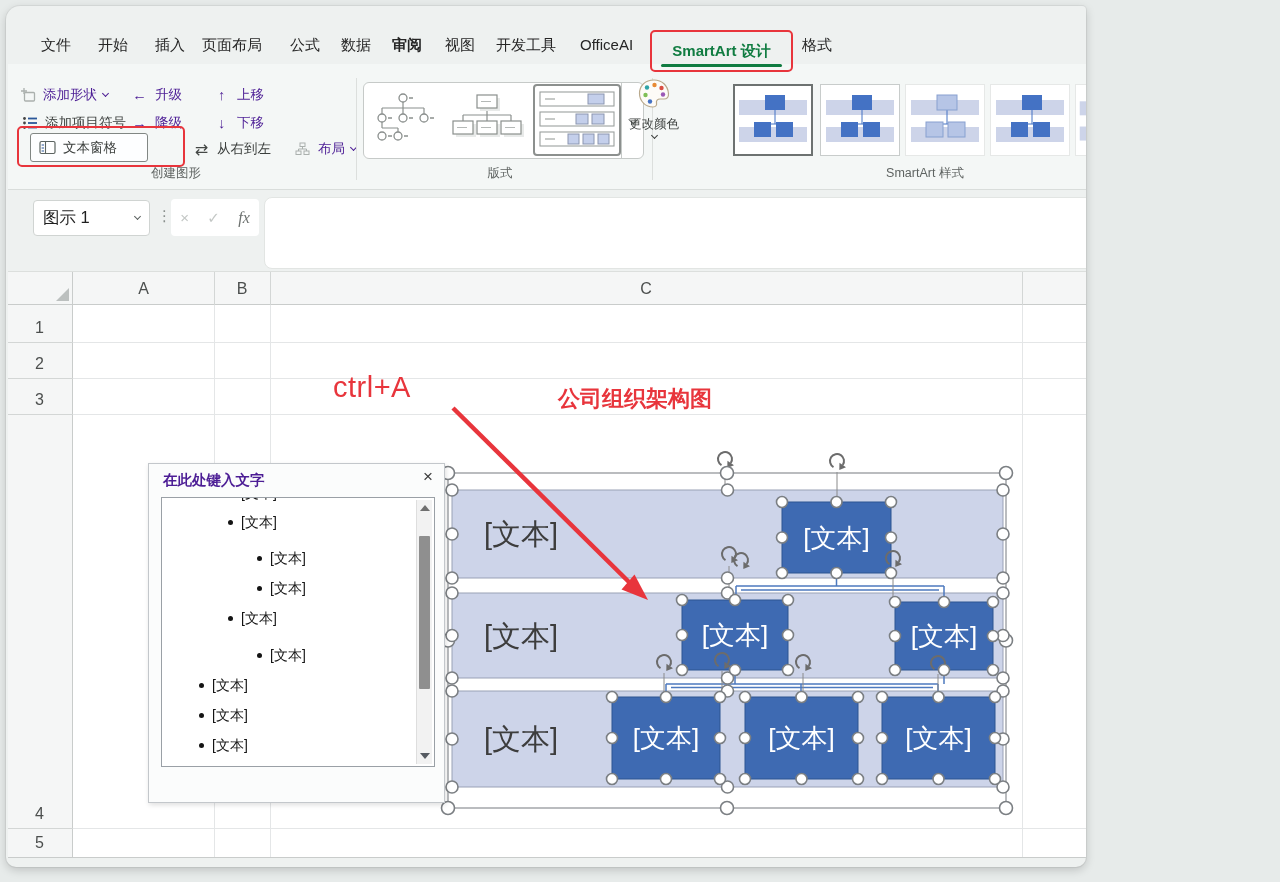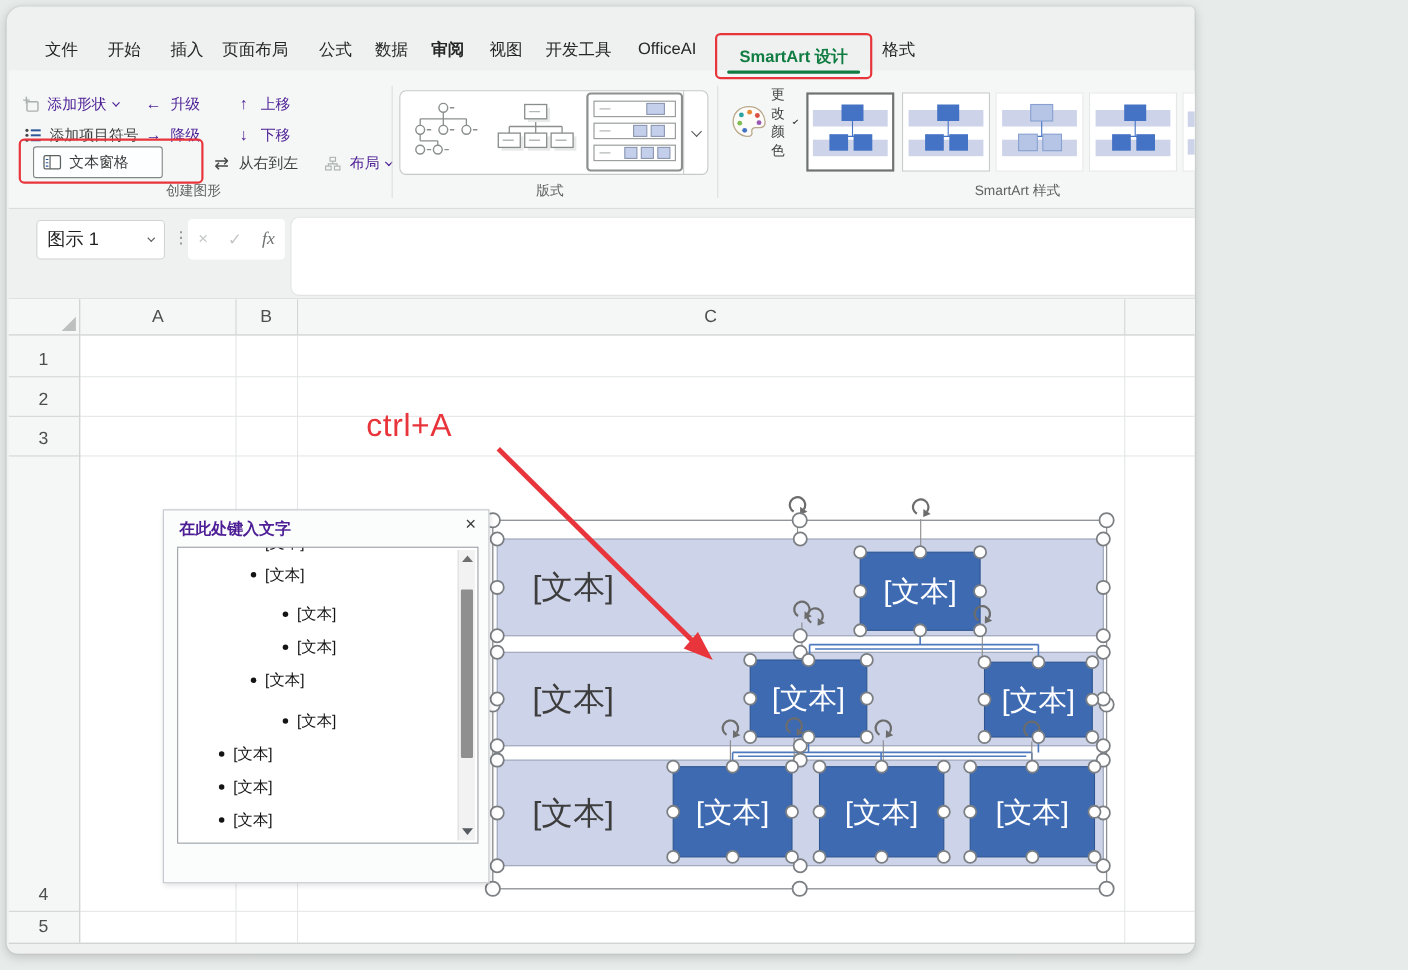--- a/index.html
+++ b/index.html
@@ -28,21 +28,21 @@
 .rbtn.dis{color:#4c1d95;cursor:default;text-align:right;}
 .ic{width:19px;display:flex;align-items:center;justify-content:center;font-size:14.5px;}
 .chev{display:inline-block;width:6.5px;height:6.5px;border-right:1.6px solid currentColor;border-bottom:1.6px solid currentColor;
   transform:rotate(45deg);margin-top:-3px;}
 .chev.sm{width:5px;height:5px;}
 .tp-btn{position:absolute;left:30px;top:133px;width:118px;height:29px;border:1px solid #818784;border-radius:3px;background:#fdfeff;
   display:flex;align-items:center;gap:6px;padding-left:7px;font-size:13.5px;color:#3b3f3d;cursor:pointer;}
 .annot-box{position:absolute;border:2.5px solid var(--annot);border-radius:5px;z-index:80;pointer-events:none;}
 .vsep{position:absolute;top:78px;height:102px;width:1px;background:#dcdfdd;}
 .grp-label{position:absolute;top:165px;font-size:12.5px;color:#5f6462;text-align:center;white-space:nowrap;}
-.ccbtn{position:absolute;left:664px;top:78px;width:60px;display:flex;flex-direction:row;align-items:center;gap:3px;
+.ccbtn{position:absolute;left:624px;top:78px;width:60px;display:flex;flex-direction:column;align-items:center;gap:3px;
   font-size:12.5px;color:#3b3f3d;cursor:pointer;}
 .reset-btn{position:absolute;left:1196px;top:76px;width:46px;display:flex;flex-direction:column;align-items:center;gap:1px;
   font-size:12.5px;color:#3b3f3d;line-height:15px;cursor:pointer;}
 .gal{position:absolute;background:#fff;border:1px solid #c6cac8;border-radius:6px;}
 .thumb{position:absolute;background:#fff;display:flex;align-items:center;justify-content:center;cursor:pointer;}
 .gal-dd{position:absolute;display:flex;align-items:center;justify-content:center;color:#545957;cursor:pointer;}
 
 
 .namebox{position:absolute;left:33px;top:200px;width:117px;height:36px;background:#fff;border:1px solid #d0d4d2;border-radius:4px;
   display:flex;align-items:center;padding:0 9px;font-size:16.5px;color:#1f1f1f;z-index:5;}
@@ -552,19 +552,20 @@
             <span style="position: absolute; left: 50px; top: 1px;">[文本]</span>
           </div>
           <div class="pane-item" style="left: 0px; top: 238px; width: 100%;">
             <div class="blt" style="left: 37px;"></div>
             <span style="position: absolute; left: 50px; top: 1px;">[文本]</span>
           </div>
         </div>
   </div>
 
   <div class="annot-shortcut">ctrl+A</div>
+  <div class="annot-title">公司组织架构图</div>
   <svg id="arrow" width="1280" height="882" style="position:absolute;left:0;top:0;z-index:60;pointer-events:none">
         <line x1="453" y1="408" x2="632" y2="585" stroke="#e8353c" stroke-width="4.5"></line>
         <polygon points="648,600 621.5,589.5 634.5,574.5" fill="#e8353c"></polygon>
       </svg>
 
 </div>
 </div>
 
 </body></html>

